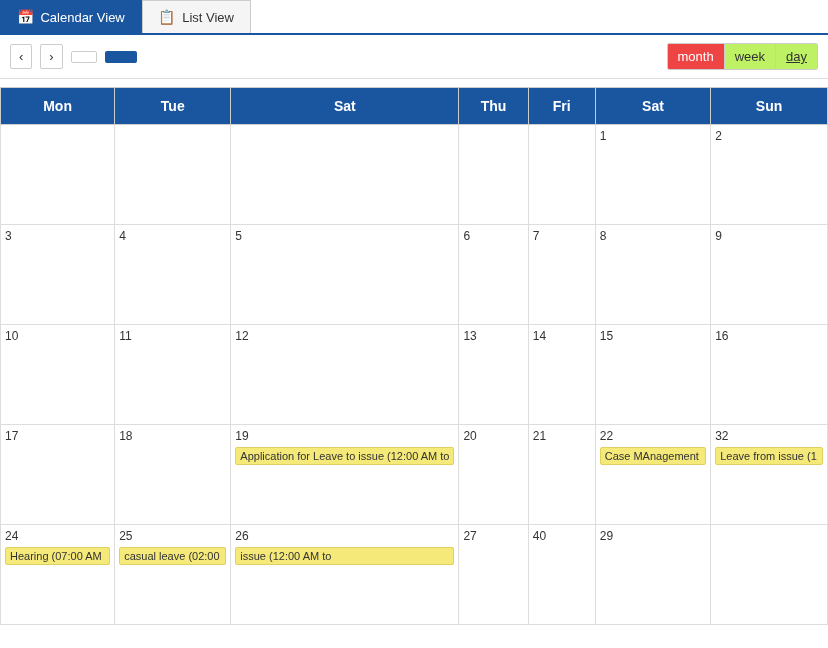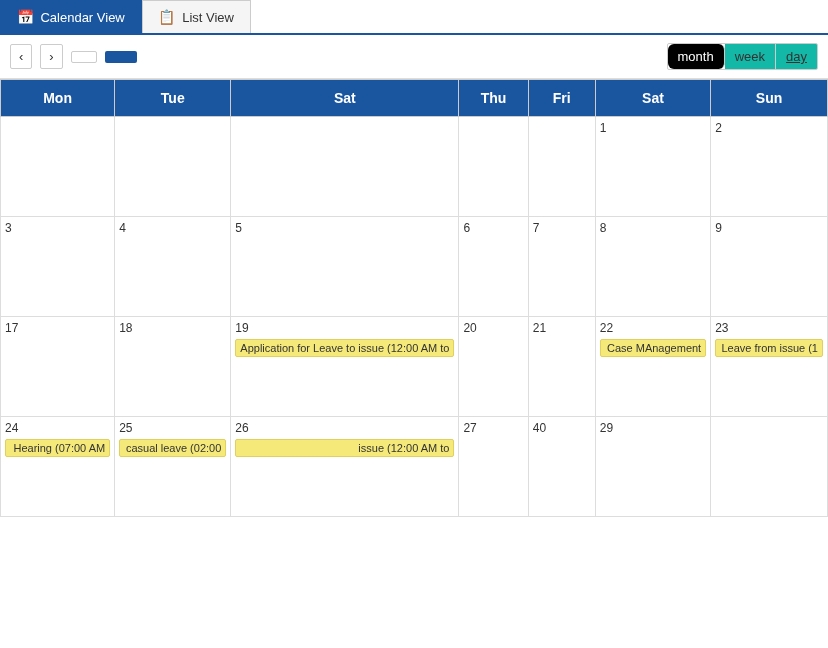--- a/index.html
+++ b/index.html
@@ -27,45 +27,45 @@
       padding: 5px 12px; font-size: 13px; border-radius: 2px;
     }
     .new-appt-btn {
       background: #1a56a0; color: #fff; border: none; cursor: pointer;
       padding: 6px 16px; font-size: 13px; border-radius: 2px; font-weight: bold;
     }
     .month-title { flex: 1; text-align: center; font-size: 22px; color: #555; font-weight: normal; }
     .view-btns { display: flex; border: 1px solid #ccc; border-radius: 2px; overflow: hidden; }
     .view-btn {
       padding: 5px 10px; cursor: pointer; font-size: 13px;
-      border: none; background: #14b8a6; border-right: 1px solid #ccc; color: #333;
+      border: none; background: #bef264; border-right: 1px solid #ccc; color: #333;
     }
     .view-btn:last-child { border-right: none; text-decoration: underline; }
-    .view-btn.active { background: #000000; color: #fff; border-radius: 6px; }
+    .view-btn.active { background: #ef4444; color: #fff; }
 
     
-    .calendar { width: 100%; border-collapse: collapse; }
+    .calendar { width: 100%; border-collapse: collapse; margin-top: 8px; }
     .calendar th {
       background: #1a56a0; color: #fff; text-align: center;
       padding: 10px 0; font-weight: bold; font-size: 14px;
       border: 1px solid #ccc;
     }
     .calendar td {
       vertical-align: top; border: 1px solid #ddd;
       width: calc(100% / 7); height: 100px; padding: 4px;
       position: relative;
     }
     .day-num {
       font-size: 12px; color: #333; display: block; margin-bottom: 4px;
     }
     .event {
       background: #f5e97a; border: 1px solid #e0d060;
       padding: 2px 4px; font-size: 11px; border-radius: 2px;
       margin-top: 2px; color: #333; white-space: nowrap;
-      overflow: hidden; text-overflow: ellipsis; text-align: right;
+      overflow: hidden; text-overflow: ellipsis;
     }
     .empty-cell { background: #fff; }
   </style>
 </head>
 <body>
 
 <div class="top-tabs">
   <div class="top-tab active">
     <span class="top-tab-icon">📅</span>
     <span>Calendar View</span>
@@ -133,41 +133,64 @@
         </td>
         <td>
           <span class="day-num">8</span>
         </td>
         <td>
           <span class="day-num">9</span>
         </td>
       </tr>
       <tr>
         <td>
+          <span class="day-num">10</span>
+        </td>
+        <td>
+          <span class="day-num">11</span>
+        </td>
+        <td>
+          <span class="day-num">12</span>
+        </td>
+        <td>
+          <span class="day-num">13</span>
+        </td>
+        <td>
+          <span class="day-num">14</span>
+        </td>
+        <td>
+          <span class="day-num">15</span>
+        </td>
+        <td>
+          <span class="day-num">16</span>
+        </td>
+      </tr>
+      <tr>
+        <td>
           <span class="day-num">17</span>
         </td>
         <td>
           <span class="day-num">18</span>
         </td>
         <td>
           <span class="day-num">19</span>
           <div class="event">Application for Leave to issue (12:00 AM to</div>
         </td>
         <td>
           <span class="day-num">20</span>
         </td>
         <td>
           <span class="day-num">21</span>
         </td>
         <td>
           <span class="day-num">22</span>
           <div class="event">Case MAnagement</div>
         </td>
         <td>
-          <span class="day-num">23</span>
+          <span class="day-num">32</span>
           <div class="event">Leave from issue (1</div>
         </td>
       </tr>
       <tr>
         <td>
           <span class="day-num">24</span>
           <div class="event">Hearing (07:00 AM</div>
         </td>
         <td>
           <span class="day-num">25</span>

